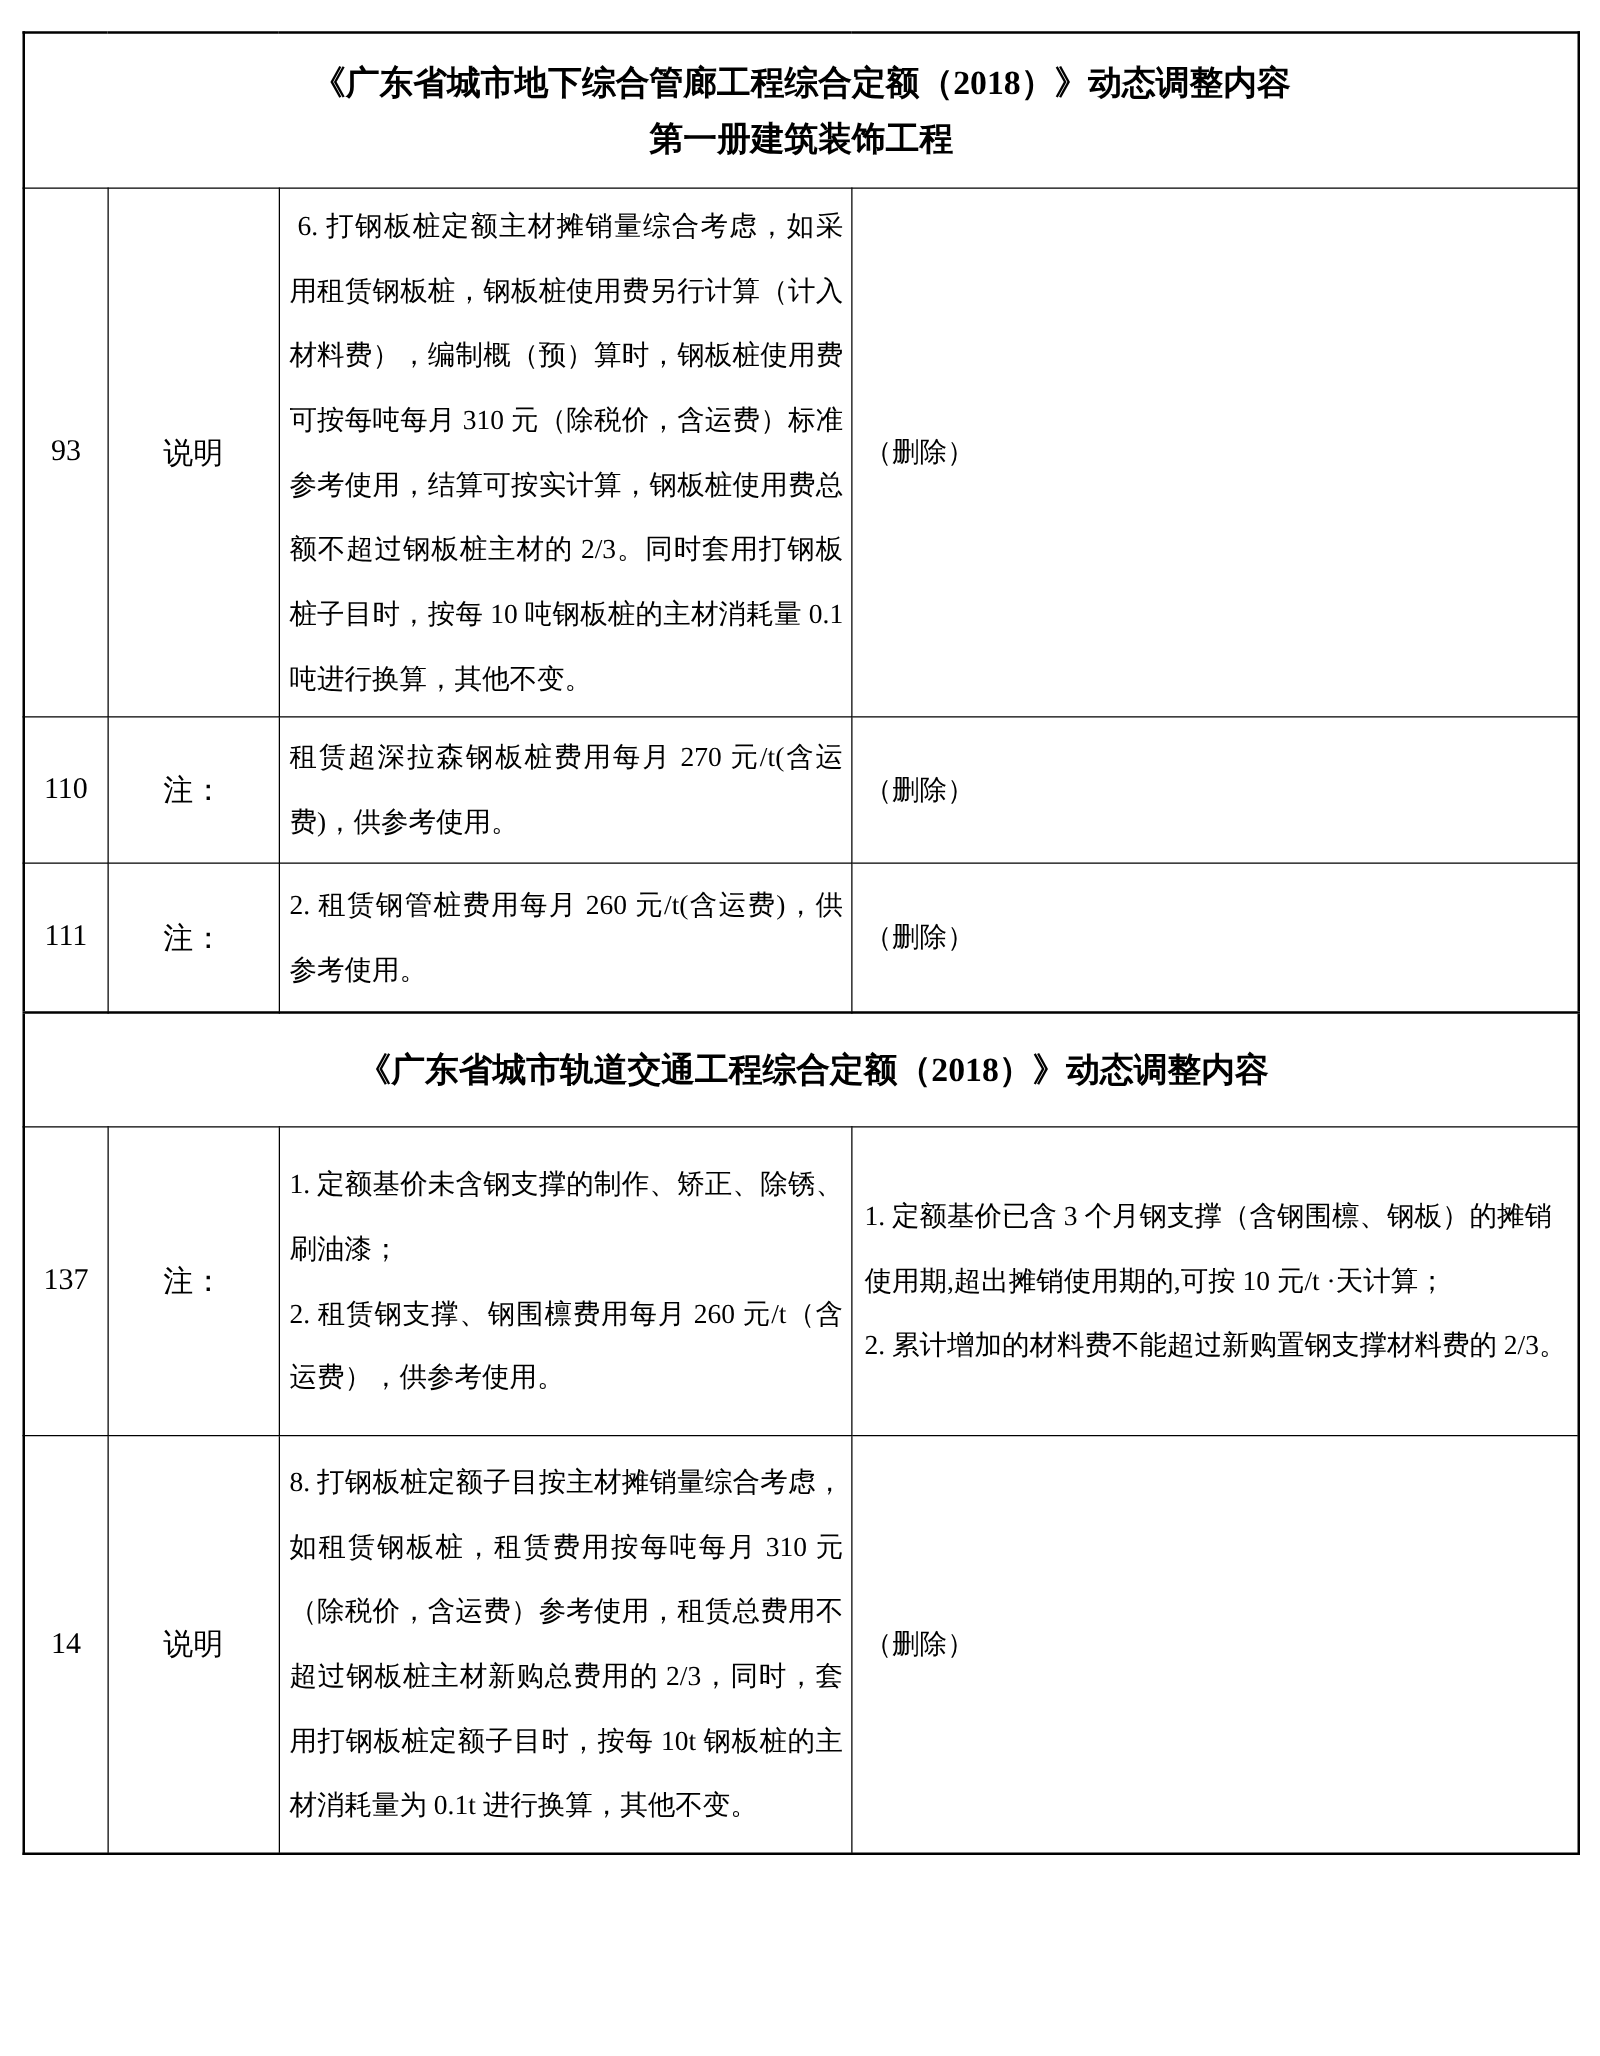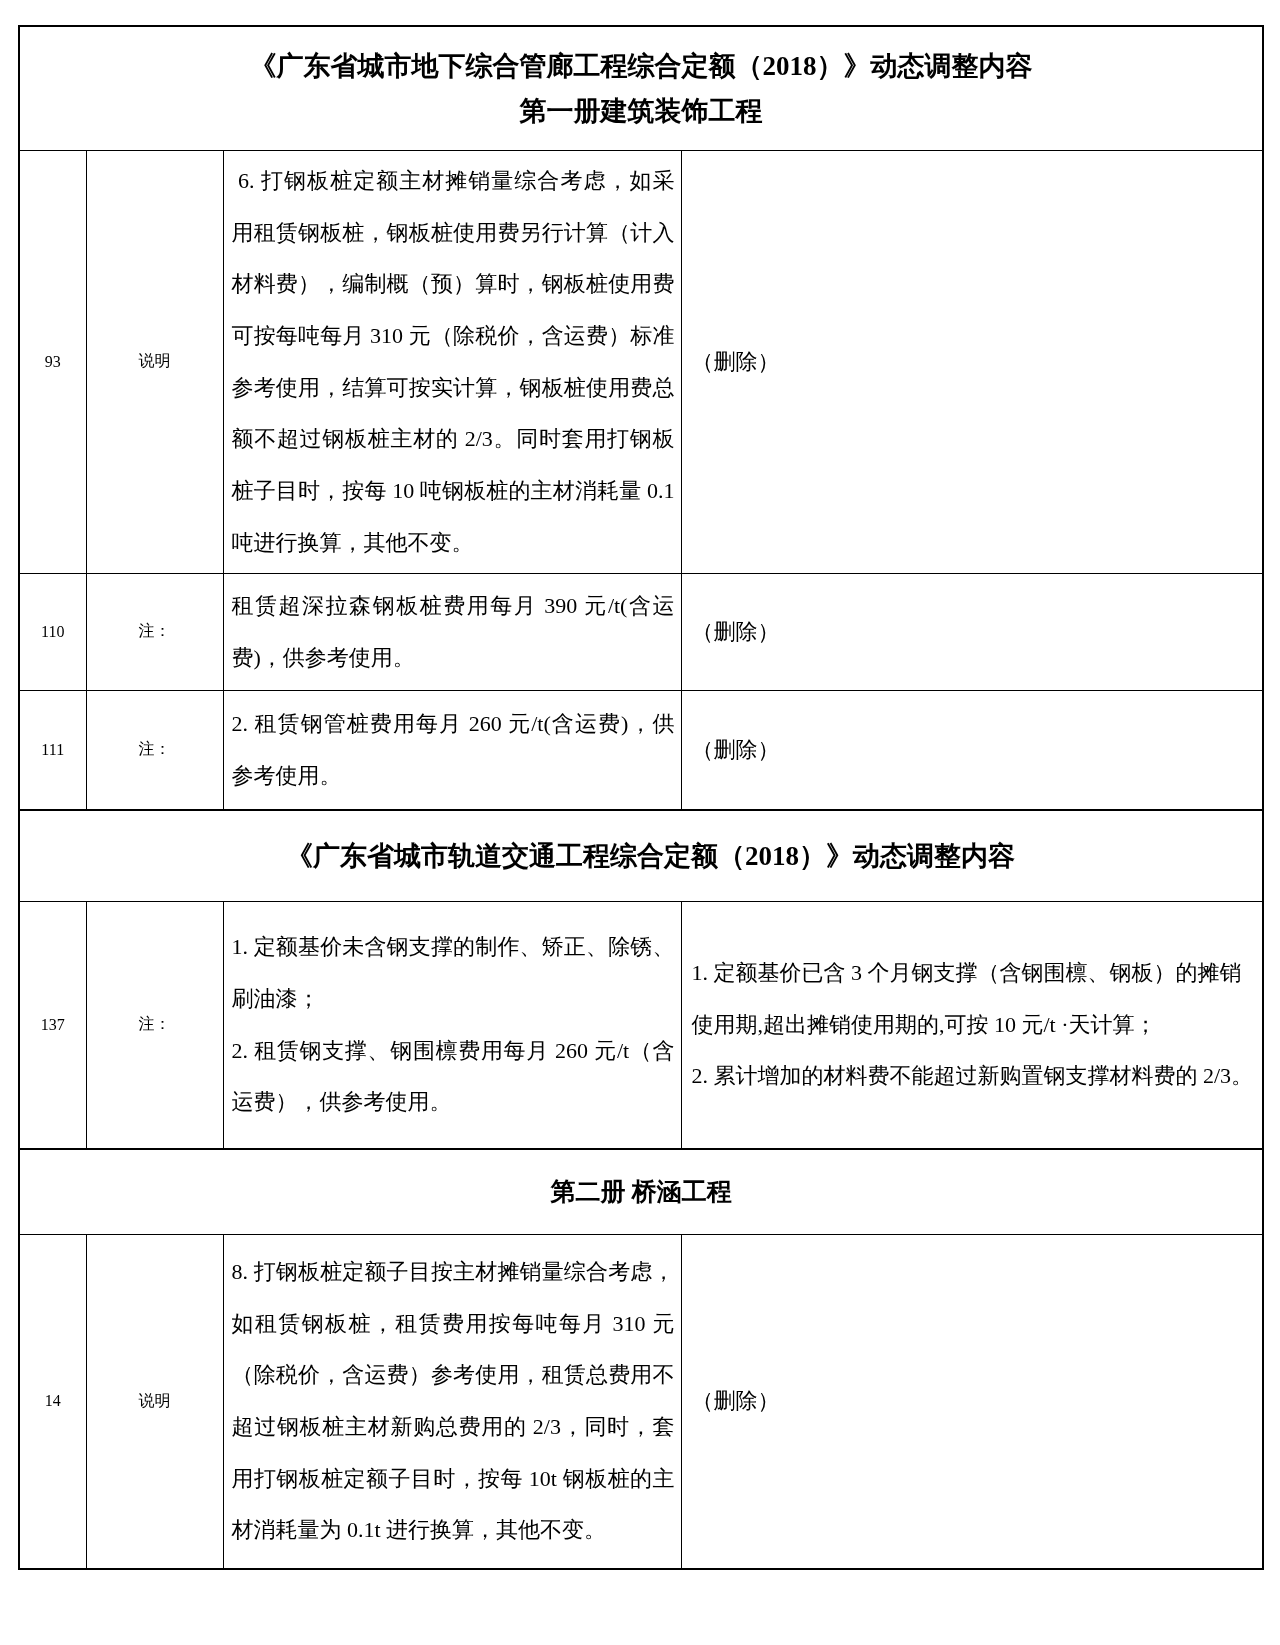--- a/index.html
+++ b/index.html
@@ -52,21 +52,21 @@
     font-weight: bold;
     border-top: 2px solid #000;
     border-bottom: 1px solid #000;
   }
   tr.sec-big td  { height: 88px; font-size: 27px; padding-left: 20px; }
   tr.sec-sub td  { height: 82px; font-size: 25px; }
 
   
   td.cell-num, td.cell-label {
     text-align: center;
-    font-size: 16px;
+    font-size: 24px;
   }
   td.cell-text {
     padding: 4px 6px 4px 8px;
     font-size: 22px;
     line-height: 2.35;
     text-align: justify;
     white-space: pre-wrap;
   }
   td.cell-change {
     padding: 4px 8px 4px 10px;
@@ -104,21 +104,21 @@
     <tr class="r93">
       <td class="cell-num">93</td>
       <td class="cell-label">说明</td>
       <td class="cell-text"> 6. 打钢板桩定额主材摊销量综合考虑，如采用租赁钢板桩，钢板桩使用费另行计算（计入材料费），编制概（预）算时，钢板桩使用费可按每吨每月 310 元（除税价，含运费）标准参考使用，结算可按实计算，钢板桩使用费总额不超过钢板桩主材的 2/3。同时套用打钢板桩子目时，按每 10 吨钢板桩的主材消耗量 0.1 吨进行换算，其他不变。</td>
       <td class="cell-change">（删除）</td>
     </tr>
 
     <tr class="r110">
       <td class="cell-num">110</td>
       <td class="cell-label">注：</td>
-      <td class="cell-text">租赁超深拉森钢板桩费用每月 390 元/t(含运费)，供参考使用。</td>
+      <td class="cell-text">租赁超深拉森钢板桩费用每月 270 元/t(含运费)，供参考使用。</td>
       <td class="cell-change">（删除）</td>
     </tr>
 
     <tr class="r111">
       <td class="cell-num">111</td>
       <td class="cell-label">注：</td>
       <td class="cell-text">2. 租赁钢管桩费用每月 260 元/t(含运费)，供参考使用。</td>
       <td class="cell-change">（删除）</td>
     </tr>
 
@@ -129,23 +129,20 @@
 
     <tr class="r137">
       <td class="cell-num">137</td>
       <td class="cell-label">注：</td>
       <td class="cell-text">1. 定额基价未含钢支撑的制作、矫正、除锈、刷油漆；
 2. 租赁钢支撑、钢围檩费用每月 260 元/t（含运费），供参考使用。</td>
       <td class="cell-change">1. 定额基价已含 3 个月钢支撑（含钢围檩、钢板）的摊销使用期,超出摊销使用期的,可按 10 元/t ·天计算；
 2. 累计增加的材料费不能超过新购置钢支撑材料费的 2/3。</td>
     </tr>
 
-    <tr class="section-row sec-sub">
-      <td colspan="4">第二册  桥涵工程</td>
-    </tr>
 
     <tr class="r14">
       <td class="cell-num">14</td>
       <td class="cell-label">说明</td>
       <td class="cell-text">8. 打钢板桩定额子目按主材摊销量综合考虑，如租赁钢板桩，租赁费用按每吨每月 310 元（除税价，含运费）参考使用，租赁总费用不超过钢板桩主材新购总费用的 2/3，同时，套用打钢板桩定额子目时，按每 10t 钢板桩的主材消耗量为 0.1t 进行换算，其他不变。</td>
       <td class="cell-change">（删除）</td>
     </tr>
   </tbody>
     </table>
 </div>

